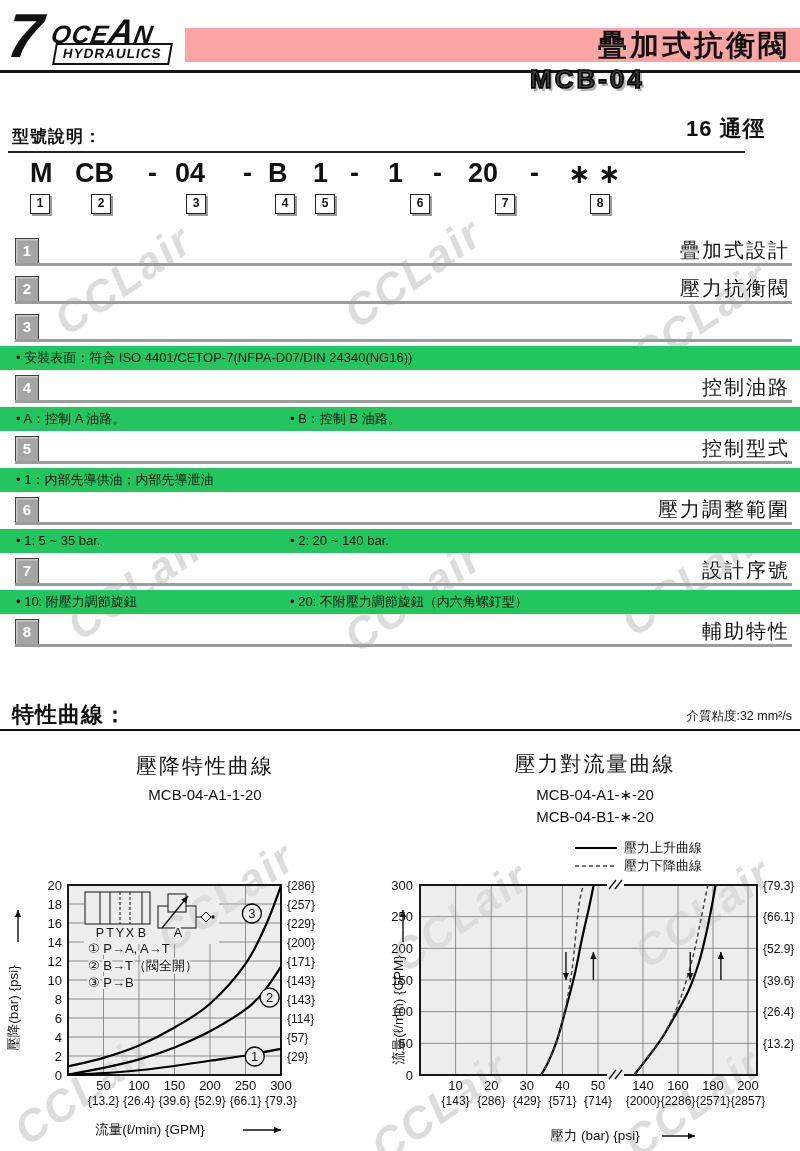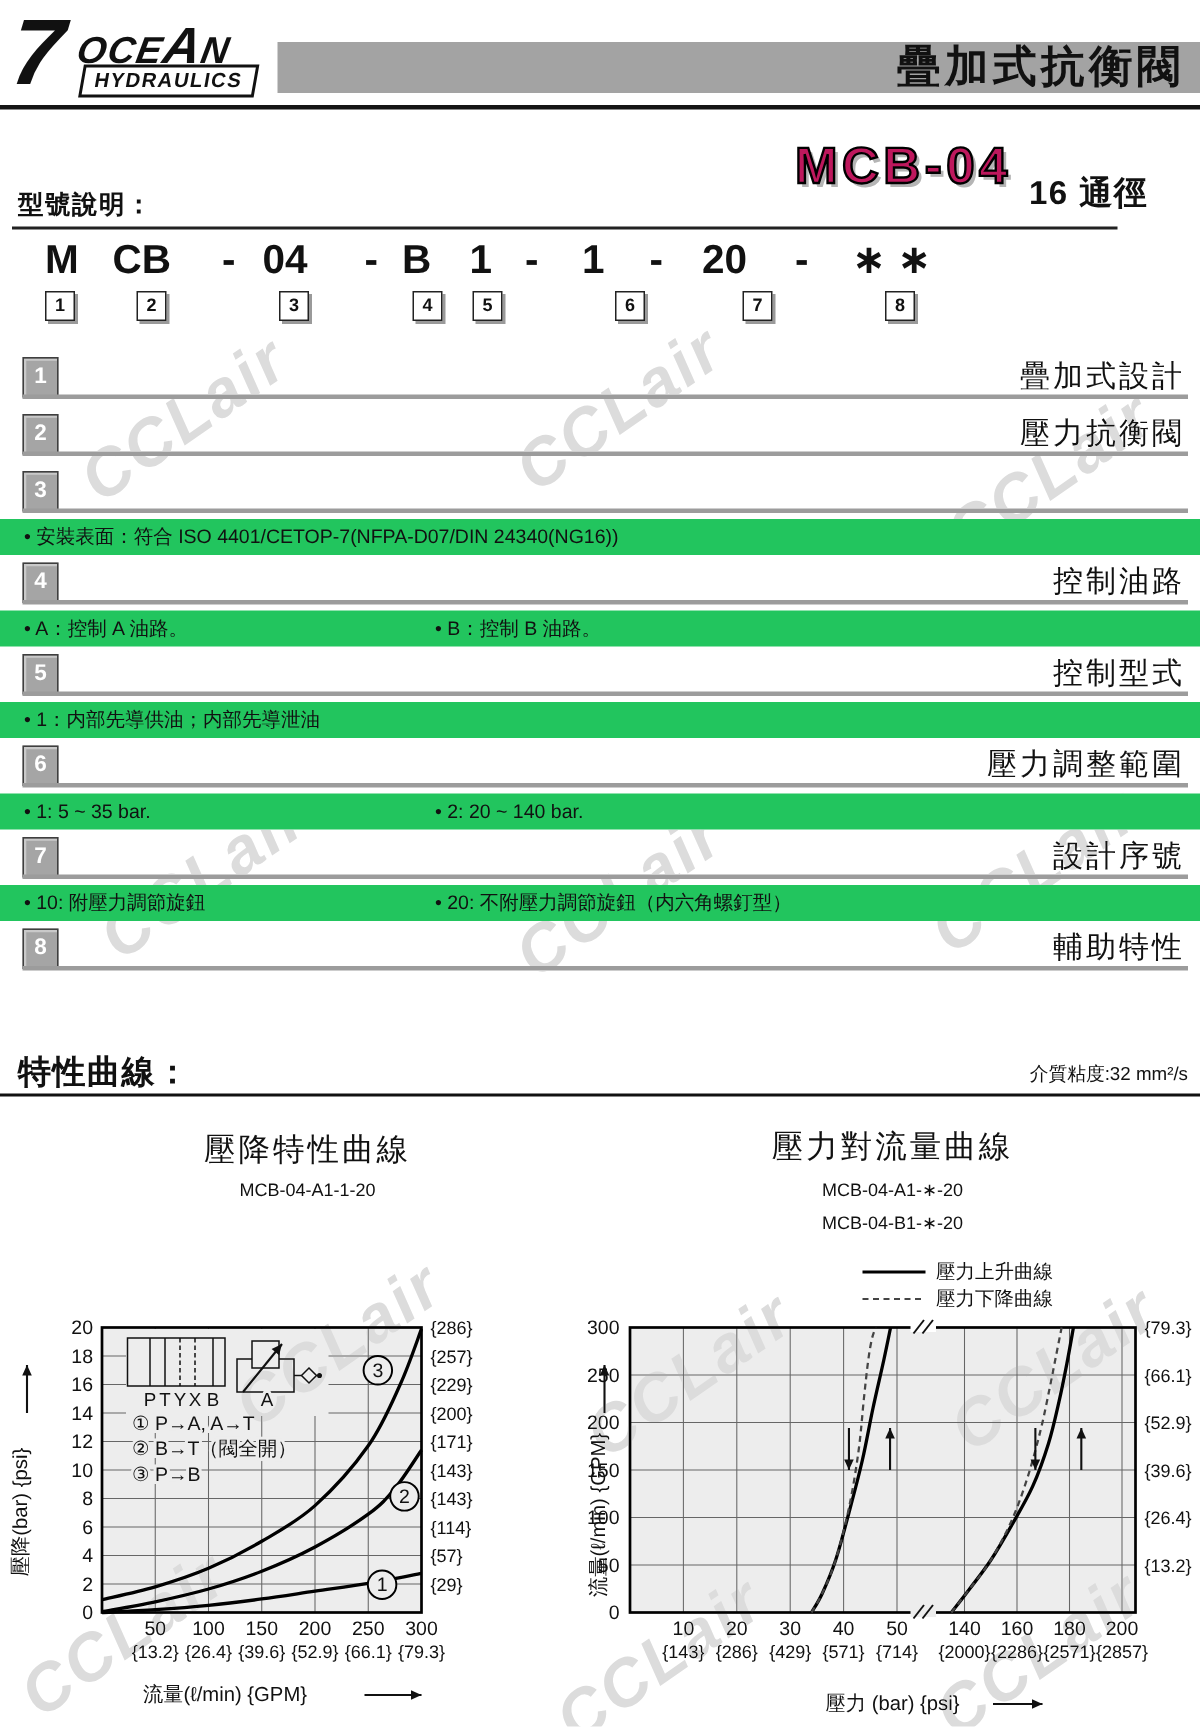--- a/index.html
+++ b/index.html
@@ -13,26 +13,26 @@
   
   .logo{left:8px;top:6px;width:175px;height:60px;}
   .logo-7{position:absolute;left:0;top:-6px;font-size:62px;font-weight:700;
           font-style:italic;transform:skewX(-6deg);}
   .logo-ocean{position:absolute;left:44px;top:6px;font-weight:700;font-style:italic;
           font-size:25px;letter-spacing:1px;transform:skewX(-10deg);}
   .logo-ocean .bigA{font-size:34px;}
   .logo-hyd{position:absolute;left:46px;top:37px;border:2.5px solid #111;
           padding:0 7px;font-weight:700;font-size:13.5px;letter-spacing:1px;
           transform:skewX(-10deg);line-height:18px;}
-  .title-bar{left:185px;top:28px;width:615px;height:34px;background:#a3a3a3;
+  .title-bar{left:185px;top:28px;width:615px;height:34px;background:#fca5a5;
           font-size:29px;font-weight:700;text-align:right;line-height:35px;
           padding-right:10px;box-sizing:border-box;letter-spacing:3px;}
   .header-rule{left:0;top:70px;width:800px;height:2.5px;background:#151515;}
-  .model-outline{left:530px;top:92px;font-size:34px;font-weight:700;letter-spacing:3px;
-          color:#be185d;-webkit-text-stroke:1.6px #000;text-shadow:2.5px 2.5px 0 #b5b5b5;}
+  .model-outline{left:530px;top:64px;font-size:26px;font-weight:700;letter-spacing:3px;
+          color:#404040;-webkit-text-stroke:1.6px #000;text-shadow:2.5px 2.5px 0 #b5b5b5;}
   .size-label{left:686px;top:86px;font-size:22px;font-weight:700;letter-spacing:1px;margin-top:28px;}
   .model-heading{left:12px;top:125px;font-size:17px;font-weight:700;letter-spacing:1px;}
   .model-rule{left:8px;top:151px;width:737px;height:1.6px;background:#222;}
   #model-code{left:0;top:158px;width:800px;height:58px;}
   .mtoken{position:absolute;top:0;font-size:27px;font-weight:700;}
   .mbox{position:absolute;top:36px;width:18px;height:18px;border:1.5px solid #222;
         background:#fff;box-shadow:2px 2px 0 #9a9a9a;font-size:12px;font-weight:700;
         text-align:center;line-height:17px;}
   
   #sections{left:0;top:233px;width:800px;}
@@ -47,21 +47,21 @@
         letter-spacing:2px;}
   .band{position:relative;background:#22c55e;height:24px;line-height:24px;
         font-size:13px;margin-top:4px;}
   .band .b1{position:absolute;left:16px;}
   .band .b2{position:absolute;left:290px;}
   
   .curves-heading{left:12px;top:700px;font-size:22px;font-weight:700;letter-spacing:1px;}
   .curves-note{right:8px;top:708px;font-size:12.5px;}
   .curves-rule{left:0;top:729px;width:800px;height:2px;background:#111;}
   .c-title{position:absolute;text-align:center;font-size:21px;letter-spacing:2px;}
-  .c-sub{position:absolute;text-align:center;font-size:12px;}
+  .c-sub{position:absolute;text-align:center;font-size:15px;}
   svg{position:absolute;font-family:"Liberation Sans","DejaVu Sans",sans-serif;}
   #chart1{left:0;top:840px;}
   #chart2{left:390px;top:840px;}
 </style>
 </head>
 <body>
 
 <div class="page">
 
   <div id="watermarks">

